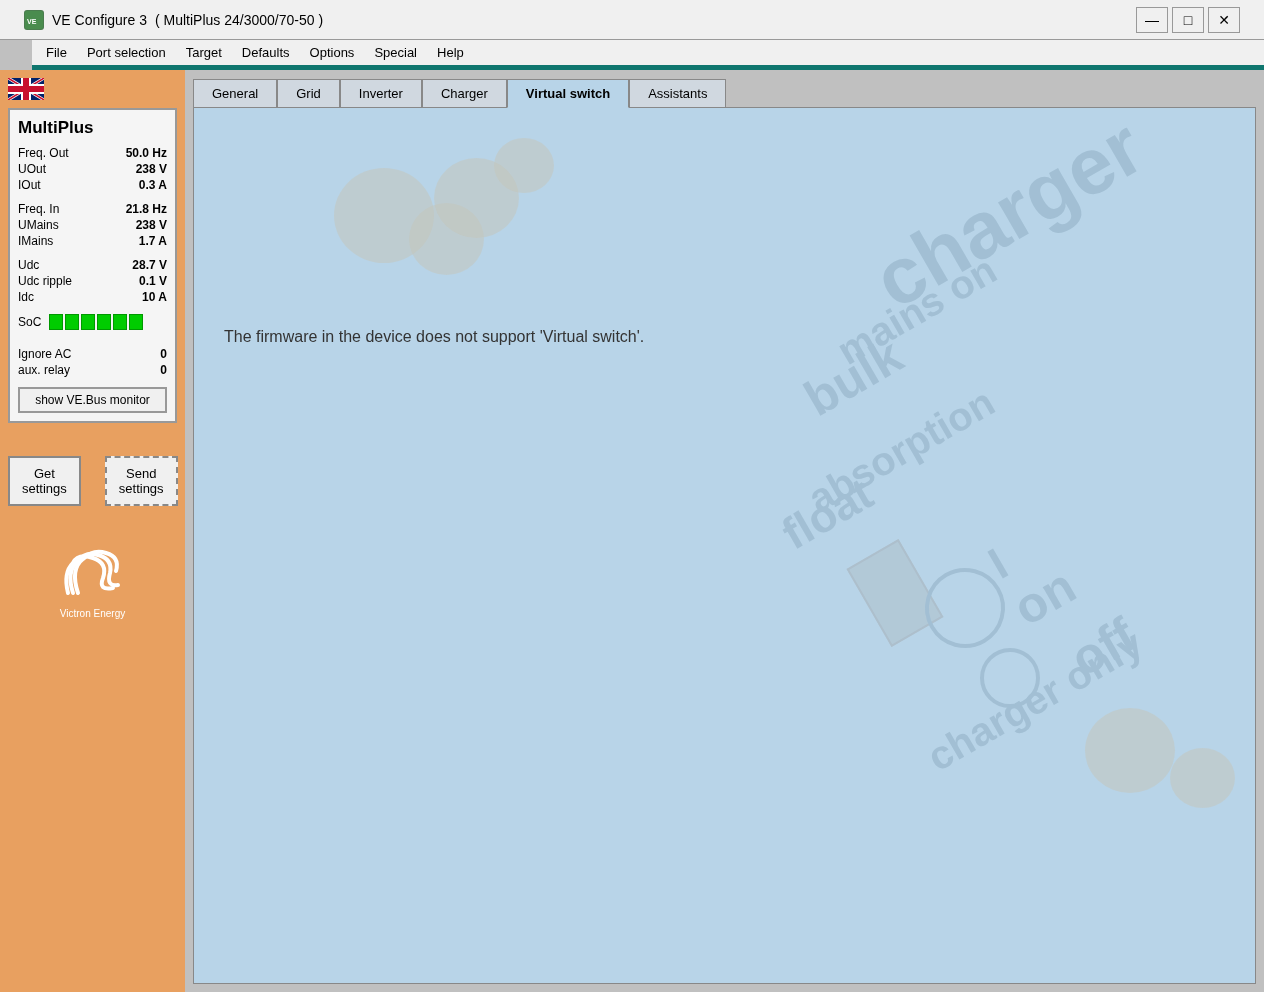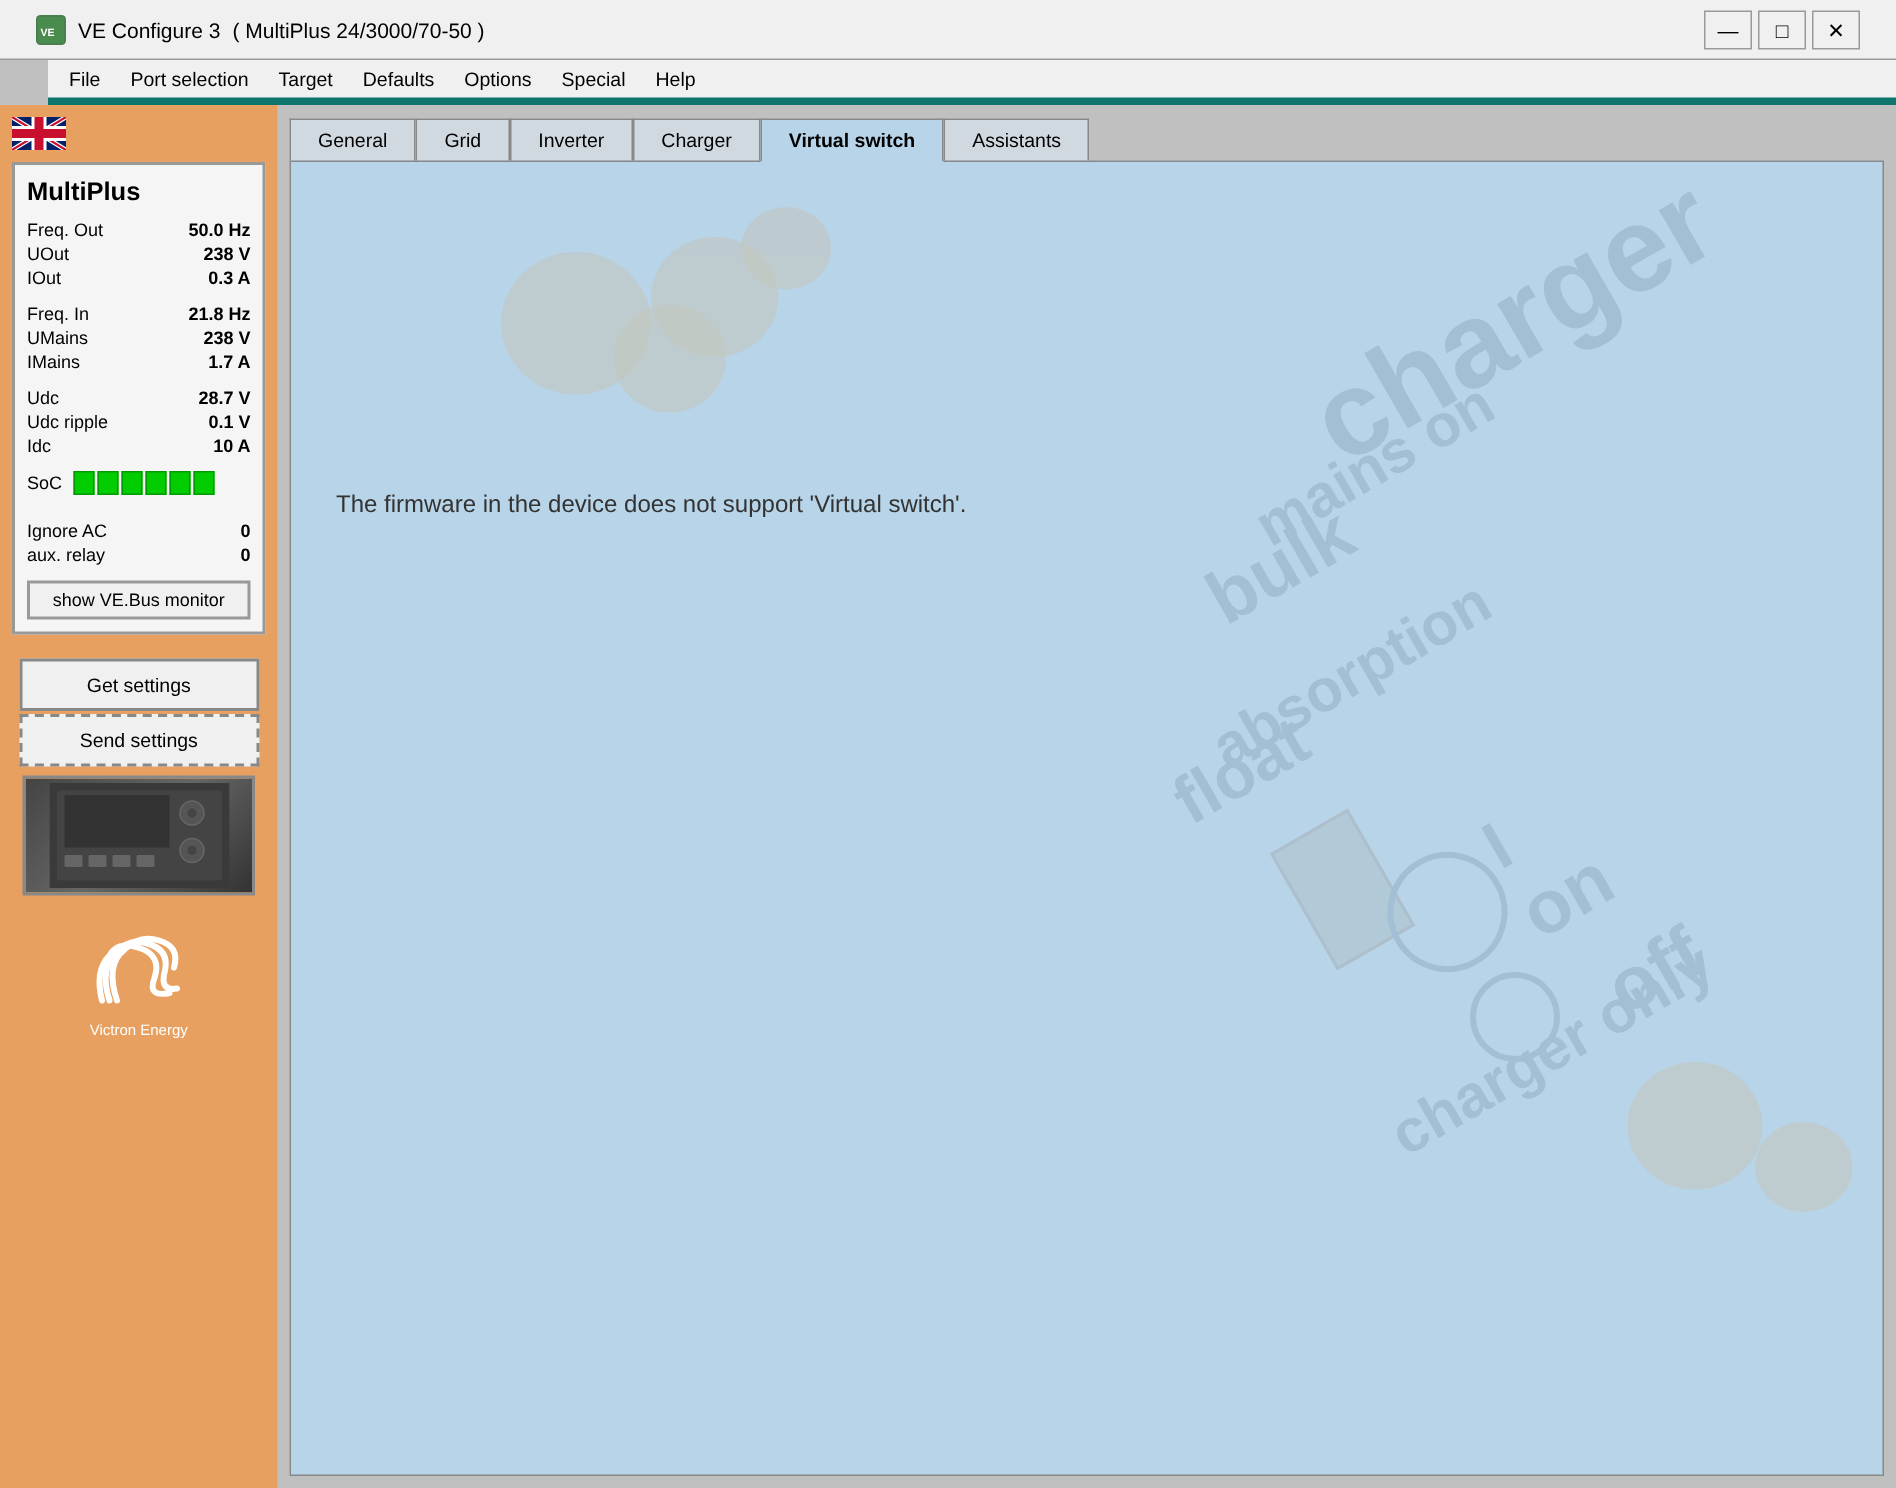--- a/index.html
+++ b/index.html
@@ -134,22 +134,22 @@
       border: 2px solid #999;
       cursor: pointer;
       font-size: 12px;
       text-align: center;
     }
 
     .sidebar-buttons {
       width: 100%;
       margin-top: 16px;
       display: flex;
-      flex-direction: column;
-      gap: 2px;
+      flex-direction: row;
+      gap: 24px;
     }
     .sidebar-action-btn {
       width: 160px;
       padding: 8px 12px;
       background: #f0f0f0;
       border: 2px solid #888;
       cursor: pointer;
       font-size: 13px;
       text-align: center;
       align-self: center;

